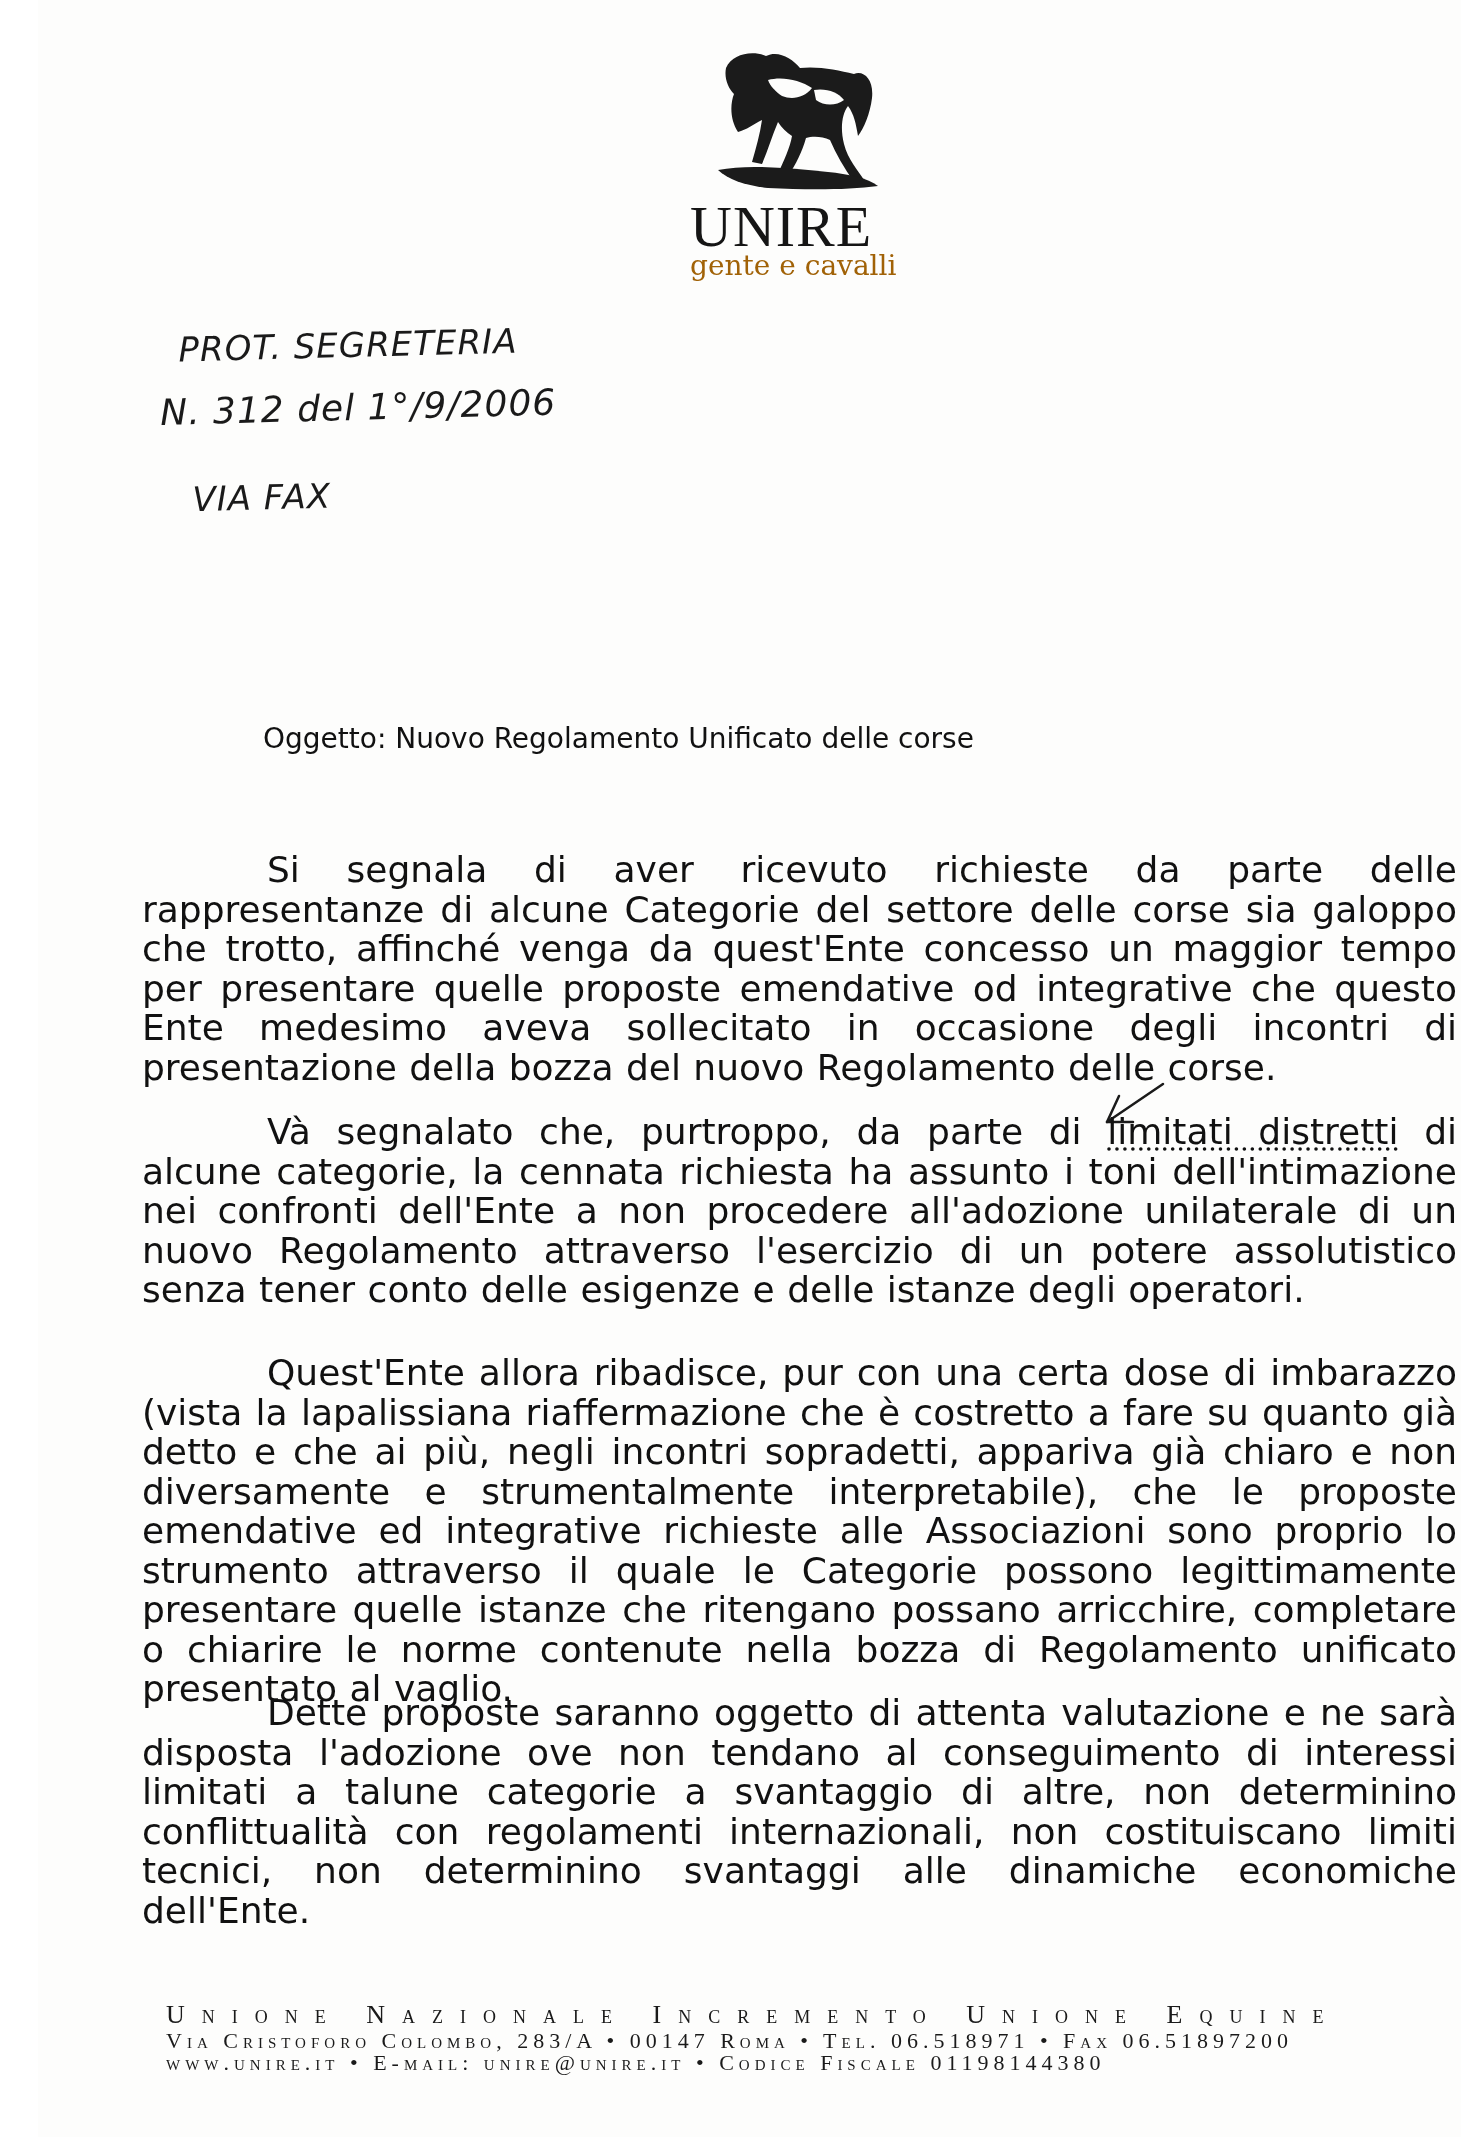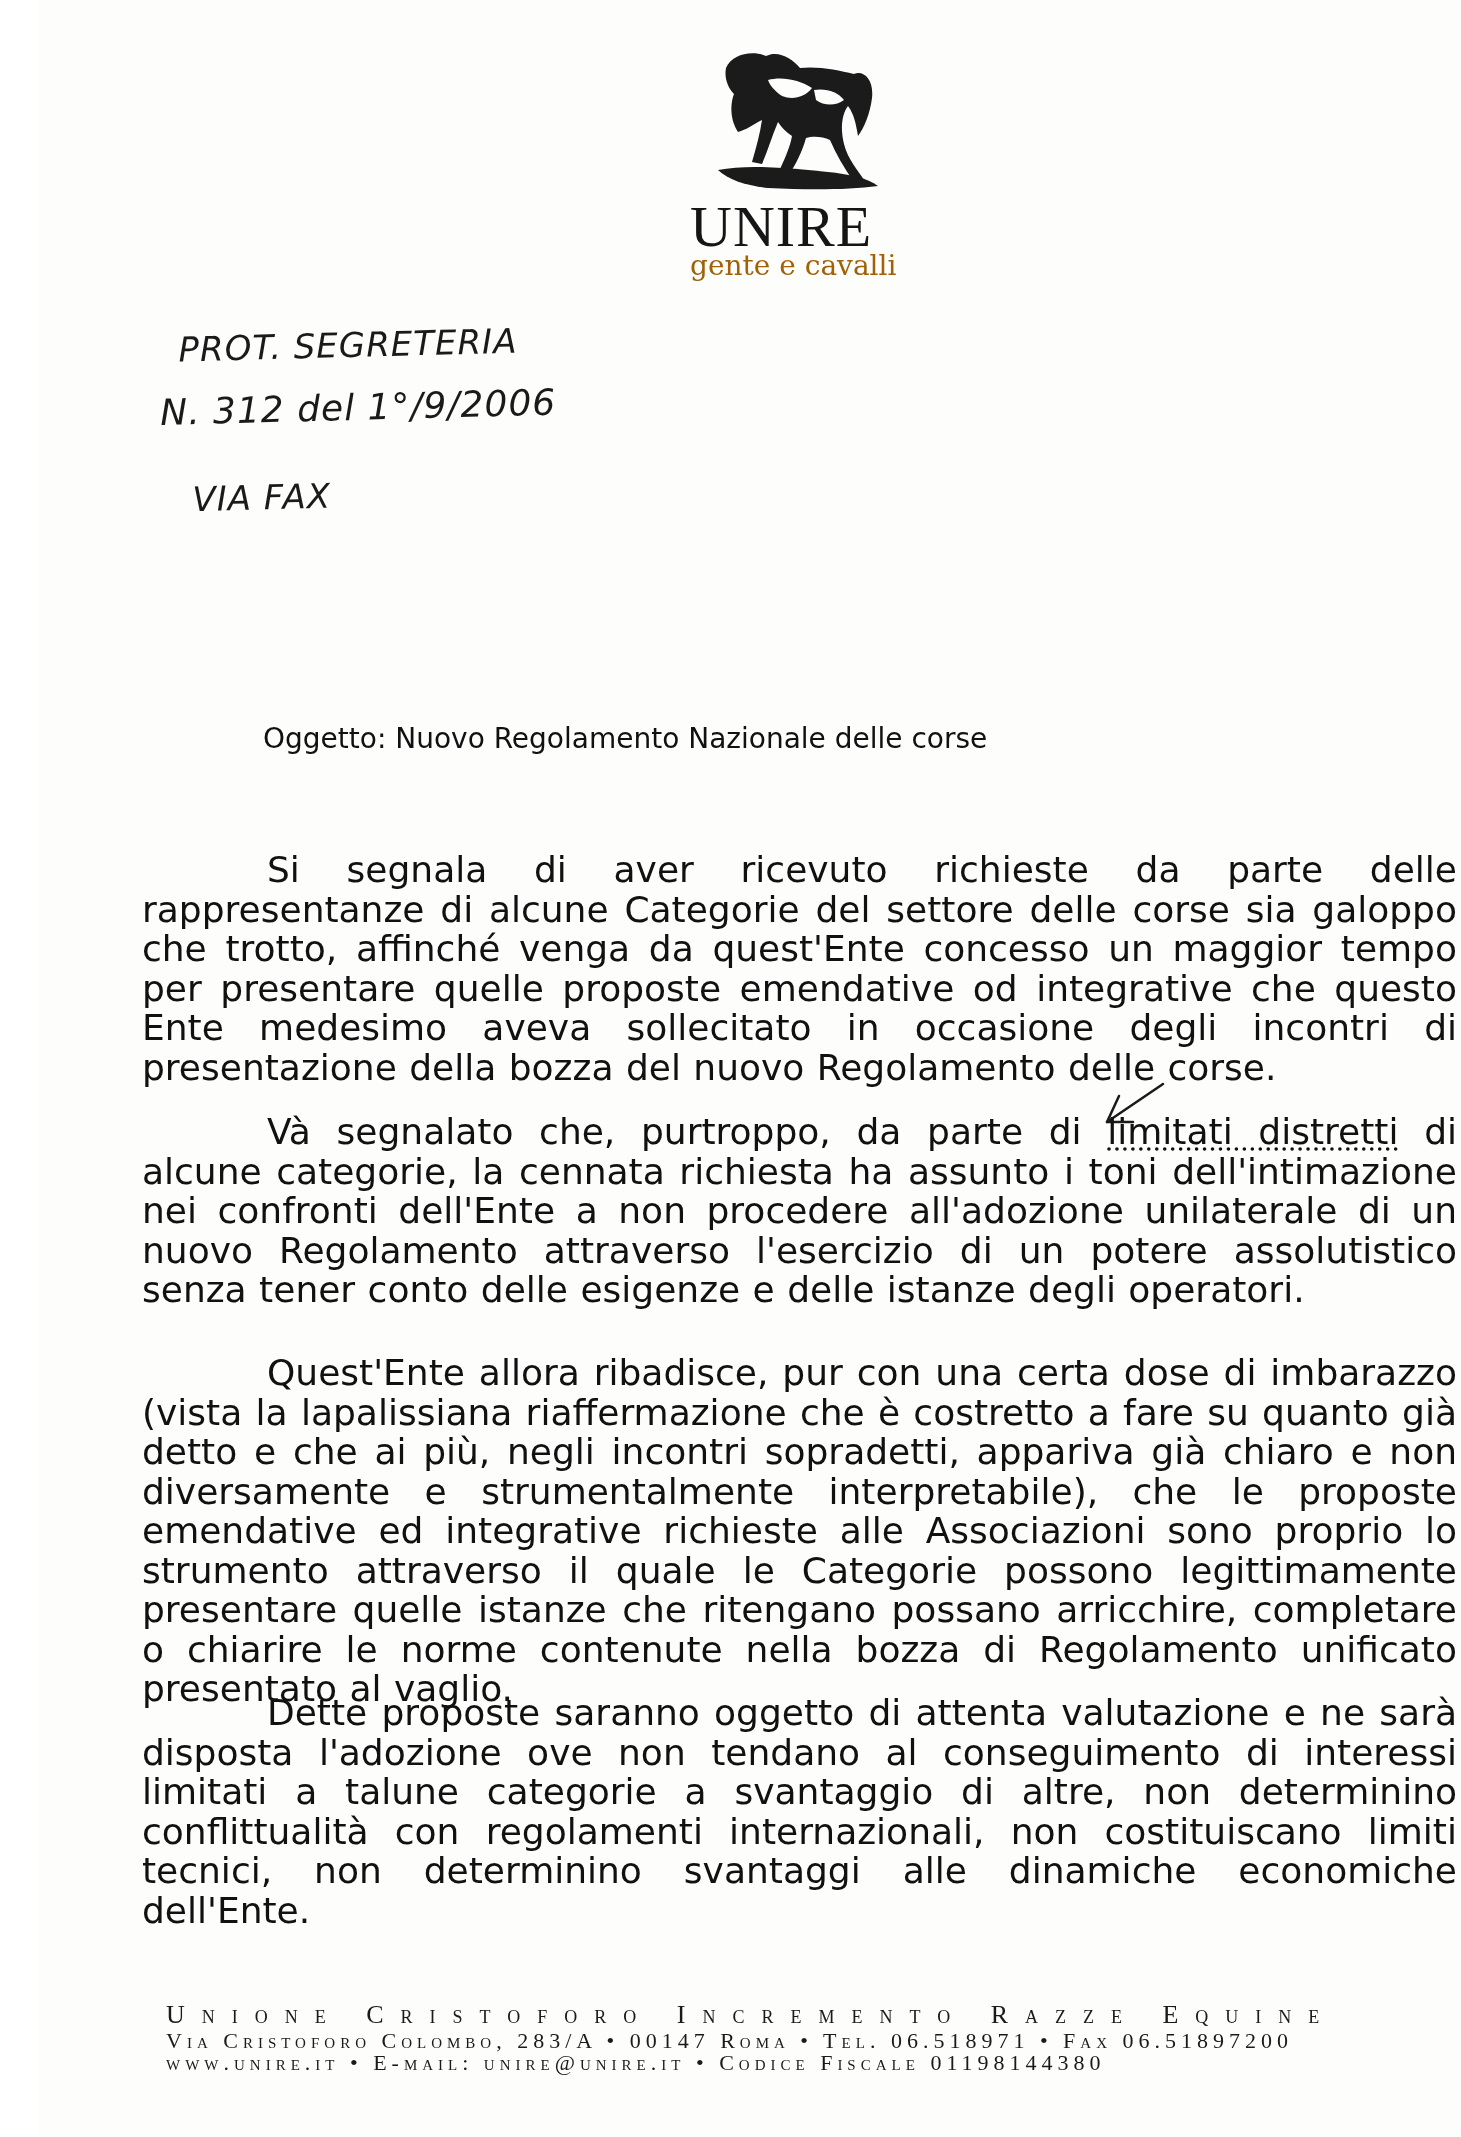--- a/index.html
+++ b/index.html
@@ -174,21 +174,21 @@
     <div class="logo-tagline">gente e cavalli</div>
   </div>
 
   <div class="handwritten">
     <div class="hw-line hw-line-1">PROT. SEGRETERIA</div>
     <div class="hw-line hw-line-2">N. 312 del 1°/9/2006</div>
     <div class="hw-line hw-line-3">VIA FAX</div>
   </div>
 
 
-  <div class="subject">Oggetto: Nuovo Regolamento Nazionale delle corse</div>
+  <div class="subject">Oggetto: Nuovo Regolamento Unificato delle corse</div>
 
   <div class="body-text para-1">
     <p>Si segnala di aver ricevuto richieste da parte delle rappresentanze di alcune Categorie del settore delle corse sia galoppo che trotto, affinché venga da quest'Ente concesso un maggior tempo per presentare quelle proposte emendative od integrative che questo Ente medesimo aveva sollecitato in occasione degli incontri di presentazione della bozza del nuovo Regolamento delle corse.</p>
   </div>
 
   <svg class="arrow-mark" viewBox="0 0 80 50">
     <path d="M70 4 L14 42" stroke="#1a1a1a" stroke-width="2.5" fill="none" stroke-linecap="round"></path>
     <path d="M26 16 L14 42 L40 42" stroke="#1a1a1a" stroke-width="2.5" fill="none" stroke-linecap="round" stroke-linejoin="round"></path>
   </svg>
 
@@ -198,18 +198,18 @@
 
   <div class="body-text para-3">
     <p>Quest'Ente allora ribadisce, pur con una certa dose di imbarazzo (vista la lapalissiana riaffermazione che è costretto a fare su quanto già detto e che ai più, negli incontri sopradetti, appariva già chiaro e non diversamente e strumentalmente interpretabile), che le proposte emendative ed integrative richieste alle Associazioni sono proprio lo strumento attraverso il quale le Categorie possono legittimamente presentare quelle istanze che ritengano possano arricchire, completare o chiarire le norme contenute nella bozza di Regolamento unificato presentato al vaglio.</p>
   </div>
 
   <div class="body-text para-4">
     <p>Dette proposte saranno oggetto di attenta valutazione e ne sarà disposta l'adozione ove non tendano al conseguimento di interessi limitati a talune categorie a svantaggio di altre, non determinino conflittualità con regolamenti internazionali, non costituiscano limiti tecnici, non determinino svantaggi alle dinamiche economiche dell'Ente.</p>
   </div>
 
   <div class="footer">
-    <div class="footer-org">Unione Cristoforo Incremento Razze Equine</div>
+    <div class="footer-org">Unione Nazionale Incremento Unione Equine</div>
     <div class="footer-line">Via Cristoforo Colombo, 283/A • 00147 Roma • Tel. 06.518971 • Fax 06.51897200</div>
     <div class="footer-line">www.unire.it • E-mail: unire@unire.it • Codice Fiscale 01198144380</div>
   </div>
 
 </div>
 
 </body></html>

